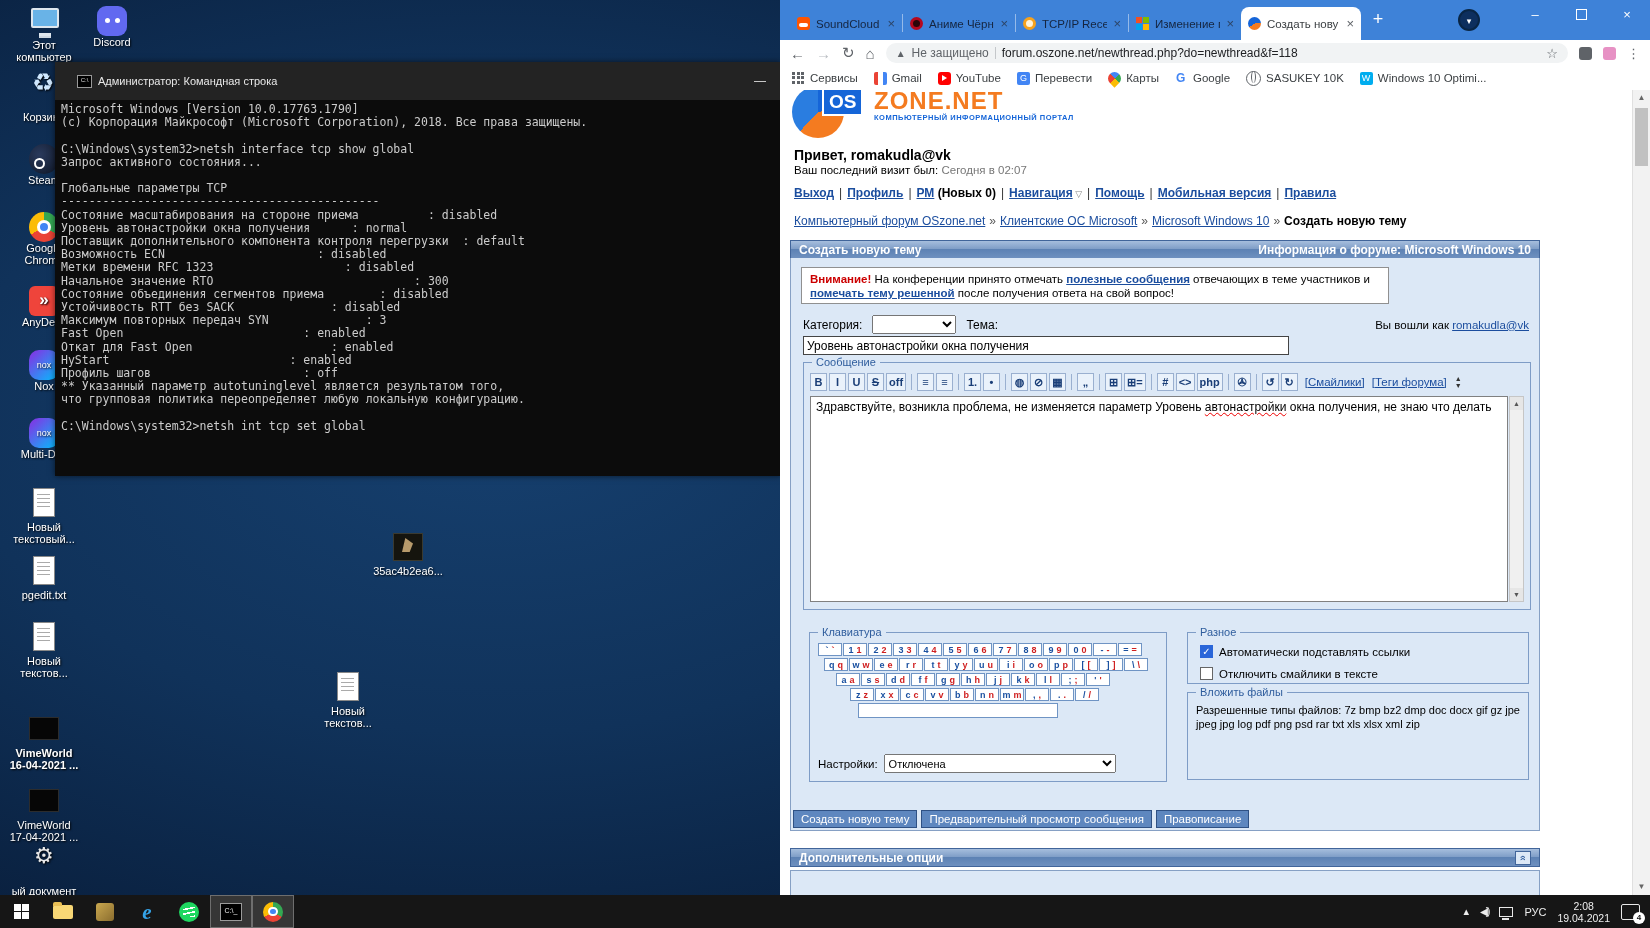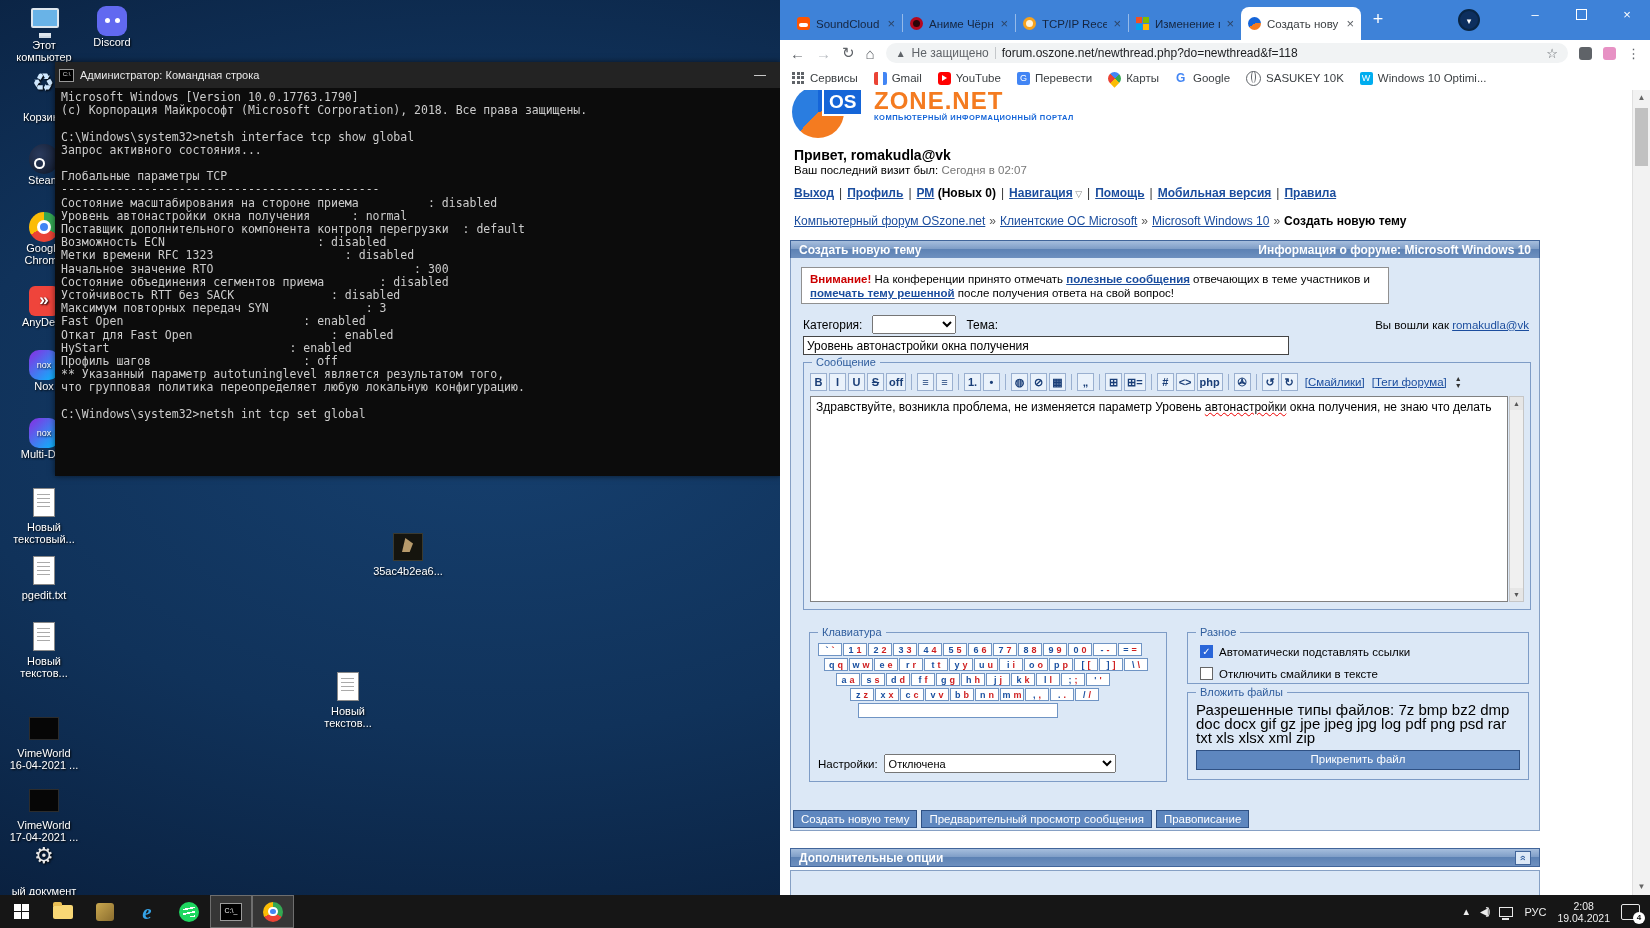--- a/index.html
+++ b/index.html
@@ -27,21 +27,21 @@
   .ic-nox:after{content:"nox";color:#fff;font-size:9px;position:absolute;inset:0;display:flex;align-items:center;justify-content:center}
   .ic-txt:before{content:"";position:absolute;left:6px;top:0;width:20px;height:27px;background:#fff;border:1px solid #888}
   .ic-txt:after{content:"";position:absolute;left:10px;top:6px;width:13px;height:16px;background:repeating-linear-gradient(#aaa 0 1px,transparent 1px 4px)}
   .ic-thumb:before{content:"";position:absolute;left:2px;top:3px;width:28px;height:21px;background:#060606;border:1px solid #2c2c2c}
   .ic-imgthumb:before{content:"";position:absolute;left:2px;top:1px;width:28px;height:26px;background:#15140e;border:1px solid #3a3a30}
   .ic-imgthumb:after{content:"";position:absolute;left:11px;top:6px;width:11px;height:14px;background:#b79a6b;clip-path:polygon(0 100%,30% 0,100% 40%,70% 100%)}
   .ic-gear:before{content:"⚙";font-size:22px;color:#e8e8e8;position:absolute;left:7px;top:-2px}
 
   
   .cmdwin{position:absolute;left:55px;top:62px;width:726px;height:414px;background:#0c0c0c;box-shadow:0 0 6px rgba(0,0,0,.6)}
-  .cmdbar{height:26px;background:#232323;display:flex;align-items:center;color:#e8e8e8;font-size:11px;padding-left:4px;gap:6px}
+  .cmdbar{height:38px;background:#232323;display:flex;align-items:center;color:#e8e8e8;font-size:11px;padding-left:22px;gap:6px}
   .cmdico{width:13px;height:11px;background:#000;border:1px solid #999;color:#ddd;font-size:6px;line-height:9px;text-align:center;flex:0 0 auto}
   .cmdmin{margin-left:auto;width:42px;text-align:center;color:#ddd;font-size:12px}
   .cmdbody{padding:3px 6px;font-family:"DejaVu Sans Mono",monospace;font-size:11.5px;line-height:13.2px;color:#cccccc;white-space:pre}
 
   
   .chrome{position:absolute;left:780px;top:0;width:870px;height:895px;background:#fff}
   .tabstrip{height:40px;background:#3e82d8;display:flex;align-items:flex-end;padding-left:10px;position:relative}
   .tab{height:33px;display:flex;align-items:center;gap:6px;padding:0 7px;width:112px;font-size:11.5px;color:#15253f;box-sizing:border-box}
   .tab.active{background:#fff;border-radius:8px 8px 0 0;color:#3c4043;width:120px}
   .tab .ttl{white-space:nowrap;overflow:hidden;flex:1}
@@ -166,21 +166,21 @@
   .setrow{position:absolute;left:8px;bottom:8px;display:flex;align-items:center;gap:6px;font-size:11.5px}
   .setsel{width:232px;height:19px;font-size:11px}
 
   .miscfs{left:396px;top:374px;width:342px;height:52px}
   .chkrow{margin:9px 0 0 12px;display:flex;align-items:center;gap:6px;font-size:11.5px}
   .chkrow:first-of-type{margin-top:12px}
   .cb{width:13px;height:13px;border:1px solid #666;background:#fff;box-sizing:border-box;font-size:10px;line-height:11px;text-align:center;cursor:pointer}
   .cb.on{background:#2a66d9;border-color:#2a66d9;color:#fff}
 
   .attfs{left:396px;top:434px;width:342px;height:88px}
-  .atext{margin:10px 8px 7px;font-size:15px;line-height:14px}
+  .atext{margin:10px 8px 7px;font-size:11px;line-height:14px}
   .abtn{position:absolute;left:8px;right:8px;bottom:9px;height:18px;background:#5e87bf;border:1px solid #2f5184;color:#fff;
     font-size:11.5px;text-align:center;line-height:17px;cursor:pointer}
 
   .btnrow{position:absolute;left:0;top:552px;width:750px;text-align:left}
   .fbtn{display:inline-block;background:#5e87bf;border:1px solid #2f5184;color:#fff;font-size:11.5px;padding:2px 7px;margin:0 2px;cursor:pointer}
 
   .nextpanel{position:absolute;left:10px;top:780px;width:750px;height:40px;background:#dce8f6;border:1px solid #86a0c4;box-sizing:border-box}
 
   
   .taskbar{position:absolute;left:0;bottom:0;width:1650px;height:33px;background:#161616;display:flex;align-items:center;z-index:9}
@@ -251,21 +251,21 @@
         <div class="dlabel">Новый текстовый...</div>
       </div>
       <div class="dicon" style="left: 8px; top: 556px;">
         <div class="dic ic-txt"></div>
         <div class="dlabel">pgedit.txt</div>
       </div>
       <div class="dicon" style="left: 8px; top: 622px;">
         <div class="dic ic-txt"></div>
         <div class="dlabel">Новый текстов...</div>
       </div>
-      <div class="dicon" style="left: 8px; top: 714px;">
+      <div class="dicon" style="left: 8px; top: 714px; font-weight: bold;">
         <div class="dic ic-thumb"></div>
         <div class="dlabel">VimeWorld 16-04-2021 ...</div>
       </div>
       <div class="dicon" style="left: 8px; top: 786px;">
         <div class="dic ic-thumb"></div>
         <div class="dlabel">VimeWorld 17-04-2021 ...</div>
       </div>
       <div class="dicon" style="left: 8px; top: 852px;">
         <div class="dic ic-gear"></div>
         <div class="dlabel">ый документ</div>
@@ -723,21 +723,20 @@
               <div class="chkrow">
                 <span class="cb"></span>
                 <span>Отключить смайлики в тексте</span>
               </div>
             </div>
         </div>
 
         <div class="fs attfs">
           <span class="lg">Вложить файлы</span>
           <div class="atext">Разрешенные типы файлов: 7z bmp bz2 dmp doc docx gif gz jpe jpeg jpg log pdf png psd rar txt xls xlsx xml zip</div>
-          <div class="abtn">Прикрепить файл</div>
         </div>
 
         <div class="btnrow" id="btnrow"><span class="fbtn">Создать новую тему</span><span class="fbtn">Предварительный просмотр сообщения</span><span class="fbtn">Правописание</span></div>
       </div>
 
       <div class="tcat tcat2">
         <span>Дополнительные опции</span>
         <span class="colbox">
             <span>»</span>
           </span>

